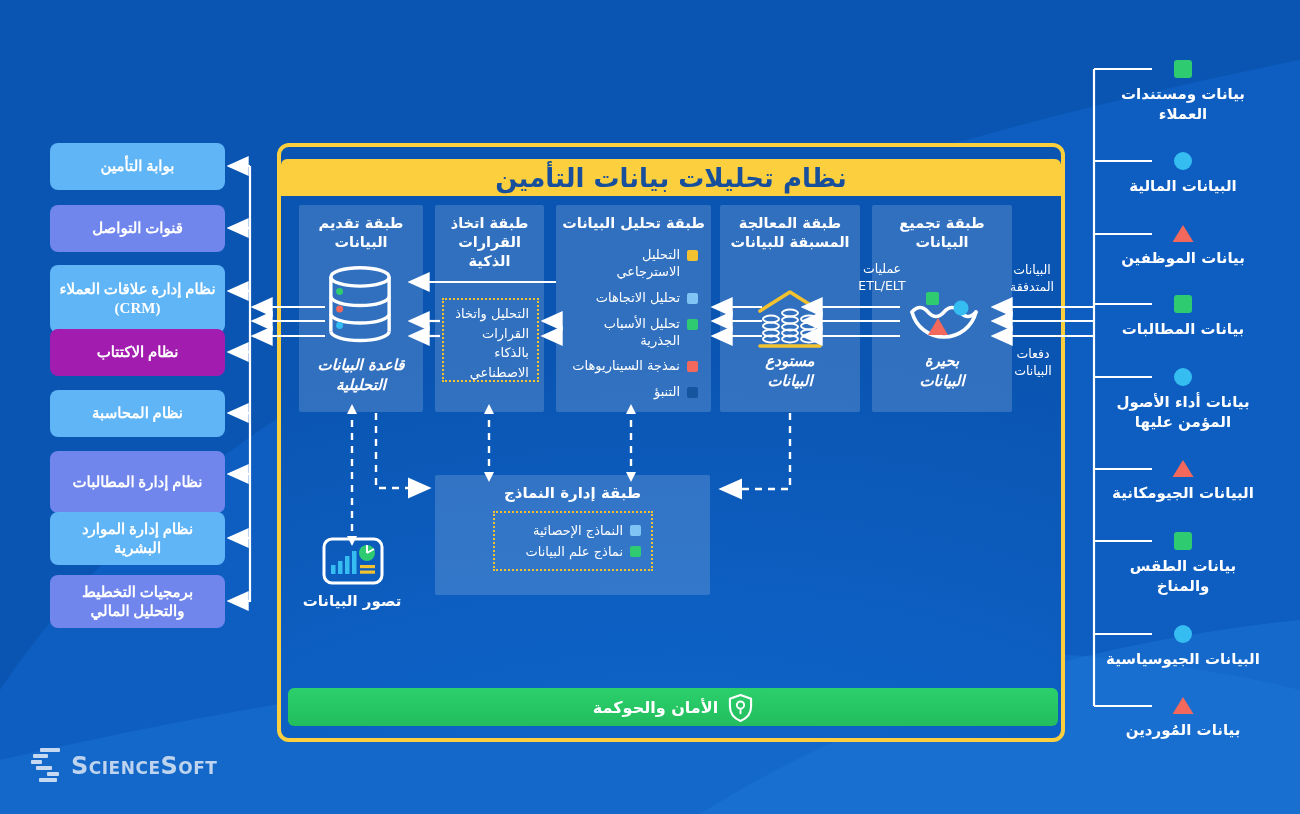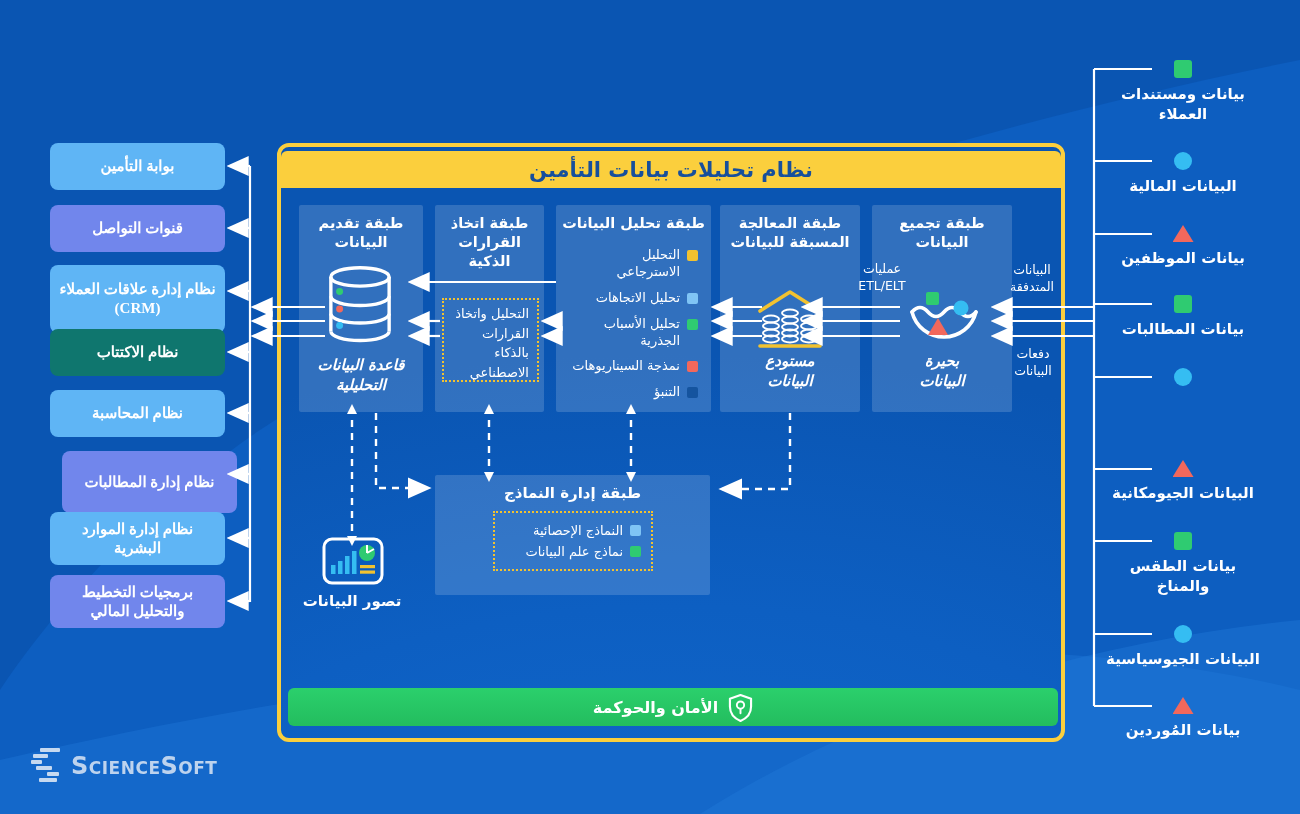--- a/index.html
+++ b/index.html
@@ -7,23 +7,23 @@
         font-family:"DejaVu Sans","Liberation Sans",sans-serif;color:#fff;}
   .abs{position:absolute;}
   .pre{white-space:pre-line;}
   
   #bg{position:absolute;inset:0;z-index:0;}
   
   .frame{position:absolute;left:277px;top:143px;width:788px;height:599px;
          border:4px solid #fbcf3d;border-radius:12px;box-sizing:border-box;
          background:radial-gradient(130% 95% at 50% 130%, #1168cd 0%, #0d5fc2 55%, #0a55b2 100%);
          z-index:1;}
-  .frame-title{position:absolute;left:0;top:4px;width:100%;height:37px;background:#fbcf3d;
+  .frame-title{position:absolute;left:0;top:12px;width:100%;height:37px;background:#fbcf3d;
          border-radius:6px 6px 0 0;display:flex;align-items:center;justify-content:center;
-         font-size:21px;font-weight:bold;color:#174f9c;}
+         font-size:26px;font-weight:bold;color:#174f9c;}
   .col{position:absolute;background:rgba(255,255,255,0.16);border-radius:2px;z-index:2;}
   .col-title{padding-top:9px;text-align:center;font-size:14.5px;font-weight:bold;line-height:1.3;}
   .caption{position:absolute;width:100%;text-align:center;font-size:15px;font-weight:bold;line-height:1.3;font-style:italic;}
   .dotted-box{border:2px dotted #f2c230;box-sizing:border-box;}
   .ai-box{position:absolute;left:442px;top:298px;width:97px;height:84px;z-index:3;
           font-size:13px;line-height:1.5;padding:4px 8px 0 2px;text-align:right;direction:rtl;}
   .an-items{position:absolute;left:557px;top:247px;width:153px;z-index:3;direction:rtl;}
   .an-row{display:flex;align-items:flex-start;gap:7px;padding-right:12px;margin-bottom:9px;
           font-size:13px;line-height:1.3;}
   .bullet{flex:0 0 auto;width:11px;height:11px;margin-top:3px;border-radius:2px;}
@@ -204,23 +204,23 @@
       <path d="M13,2 L24,6 V14 C24,21.5 19,26.5 13,29 C7,26.5 2,21.5 2,14 V6 Z" fill="none" stroke="#fff" stroke-width="2.2" stroke-linejoin="round"></path>
       <circle cx="13" cy="12.5" r="3.8" fill="none" stroke="#fff" stroke-width="2"></circle>
       <line x1="13" y1="16.5" x2="13" y2="21" stroke="#fff" stroke-width="2" stroke-linecap="round"></line>
     </svg>
     <span>الأمان والحوكمة</span>
   </div>
 
   <div class="sysbox" style="top: 143px; height: 47px; background-color: rgb(95, 181, 245);">بوابة التأمين</div>
   <div class="sysbox" style="top: 205px; height: 47px; background-color: rgb(113, 134, 236);">قنوات التواصل</div>
   <div class="sysbox" style="top: 265px; height: 68px; background-color: rgb(95, 181, 245);">نظام إدارة علاقات العملاء (CRM)</div>
-  <div class="sysbox" style="top: 329px; height: 47px; background-color: #0f766e;">نظام الاكتتاب</div>
+  <div class="sysbox" style="top: 329px; height: 47px; background-color: #a21caf;">نظام الاكتتاب</div>
   <div class="sysbox" style="top: 390px; height: 47px; background-color: rgb(95, 181, 245);">نظام المحاسبة</div>
-  <div class="sysbox" style="top: 451px; height: 62px; background-color: rgb(113, 134, 236); margin-left: 12px;">نظام إدارة المطالبات</div>
+  <div class="sysbox" style="top: 451px; height: 62px; background-color: rgb(113, 134, 236);">نظام إدارة المطالبات</div>
   <div class="sysbox" style="top: 512px; height: 53px; background-color: rgb(95, 181, 245);">نظام إدارة الموارد البشرية</div>
   <div class="sysbox" style="top: 575px; height: 53px; background-color: rgb(113, 134, 236);">برمجيات التخطيط والتحليل المالي</div>
 
   <div class="source" style="top:60px;">
     <div class="source-icon shape-square" style="background-color: rgb(47, 203, 113);"></div>
     <div class="source-label pre">بيانات ومستندات
 العملاء</div>
   </div>
   <div class="source" style="top:152px;">
     <div class="source-icon shape-circle" style="background-color: rgb(53, 189, 242);"></div>
@@ -229,20 +229,22 @@
   <div class="source" style="top:225px;">
     <div class="source-icon shape-triangle" style="background-color: rgb(242, 104, 92);"></div>
     <div class="source-label pre">بيانات الموظفين</div>
   </div>
   <div class="source" style="top:295px;">
     <div class="source-icon shape-square" style="background-color: rgb(47, 203, 113);"></div>
     <div class="source-label pre">بيانات المطالبات</div>
   </div>
   <div class="source" style="top:368px;">
     <div class="source-icon shape-circle" style="background-color: rgb(53, 189, 242);"></div>
+    <div class="source-label pre">بيانات أداء الأصول
+المؤمن عليها</div>
   </div>
   <div class="source" style="top:460px;">
     <div class="source-icon shape-triangle" style="background-color: rgb(242, 104, 92);"></div>
     <div class="source-label pre">البيانات الجيومكانية</div>
   </div>
   <div class="source" style="top:532px;">
     <div class="source-icon shape-square" style="background-color: rgb(47, 203, 113);"></div>
     <div class="source-label pre">بيانات الطقس
 والمناخ</div>
   </div>

